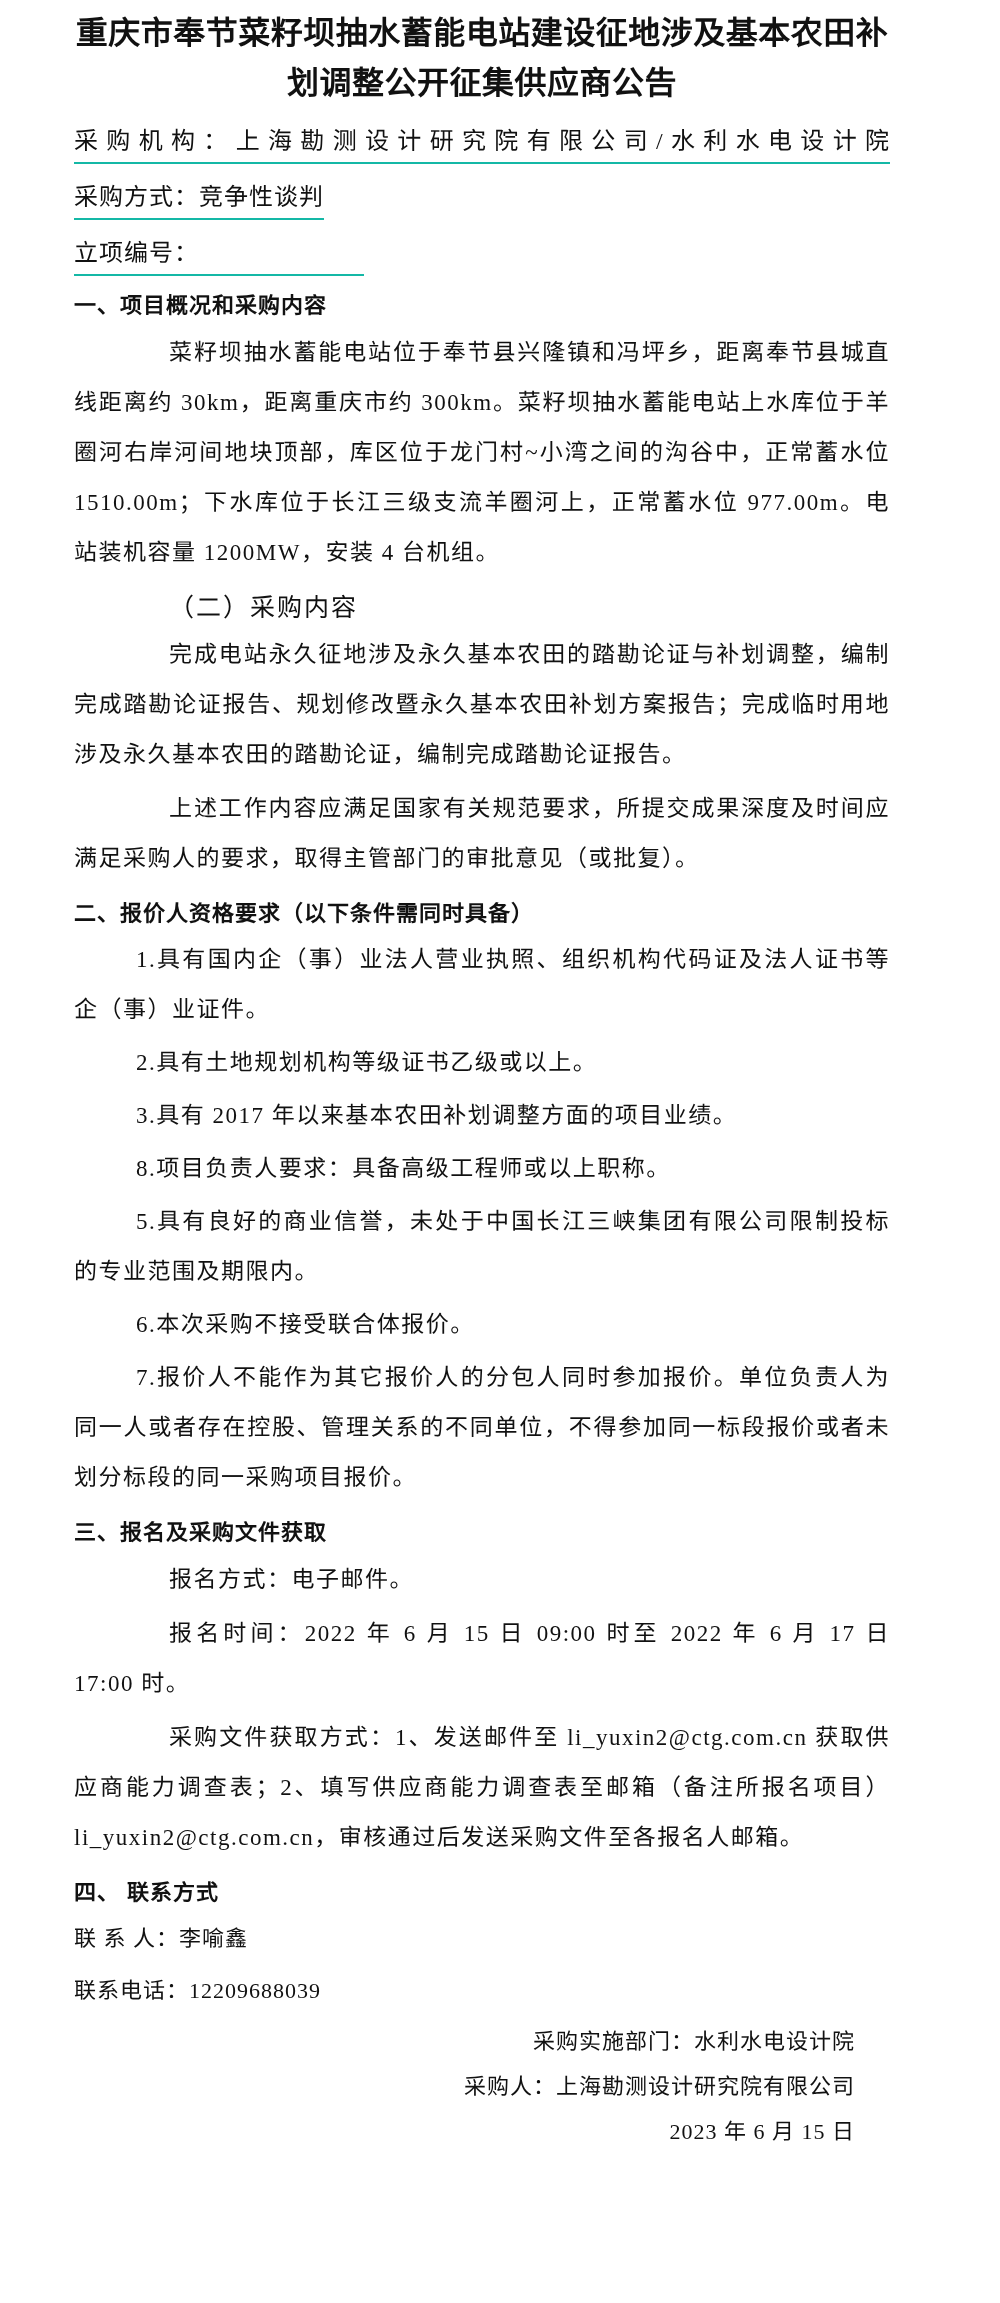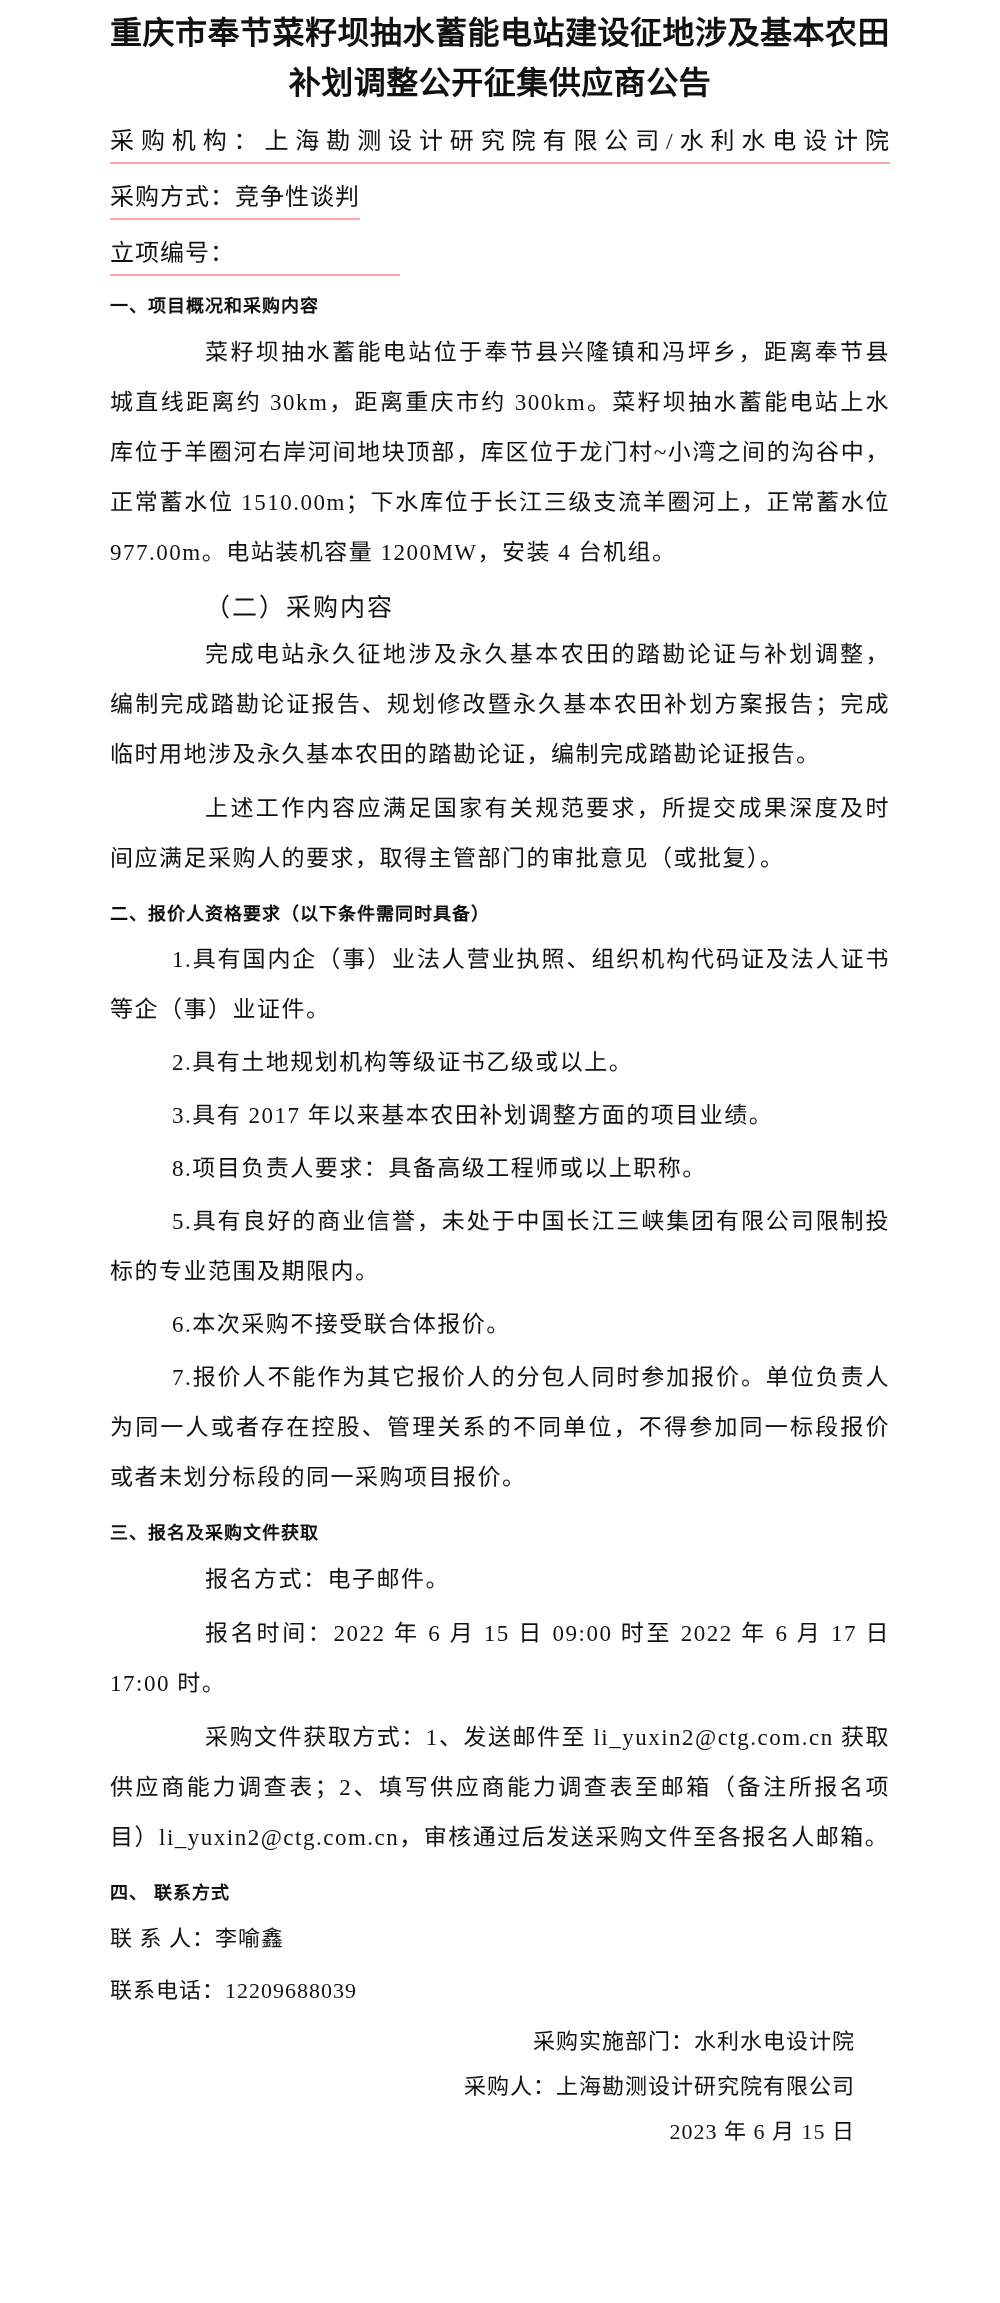--- a/index.html
+++ b/index.html
@@ -1,42 +1,42 @@
 <!DOCTYPE html>
 <html lang="zh-CN"><head>
 <meta charset="utf-8">
 <style>
   html,body{margin:0;padding:0;background:#ffffff;}
   .page{
     position:relative;
     width:1000px;height:2303px;
     margin:0 auto;
     box-sizing:border-box;
-    padding:6px 110px 0 110px;
+    padding:6px 110px 0 74px;
     background:#ffffff;
     color:#111111;
     overflow:hidden;
     font-family:"Liberation Serif","DejaVu Serif",serif;
   }
   .title{
     font-size:32px;
     font-weight:700;
     text-align:center;
     line-height:50px;
     letter-spacing:0.5px;
     margin:2px 0 8px 0;
   }
   .meta-line{display:block;margin-top:13px;font-size:24px;letter-spacing:1px;}
-  .u{border-bottom:2px solid #fca5a5;padding-bottom:6px;display:inline-block;}
+  .u{border-bottom:2px solid #14b8a6;padding-bottom:6px;display:inline-block;}
   .u-full{display:block;text-align:justify;text-align-last:justify;}
   .blank-spacer{display:inline-block;width:165px;}
   .sec-heading{
     font-family:"Liberation Sans","DejaVu Sans",sans-serif;
     font-weight:700;
-    font-size:18px;
+    font-size:22px;
     line-height:36px;
     letter-spacing:1px;
     margin:12px 0 0 0;
   }
   .sub-heading{
     font-size:25px;
     line-height:36px;
     letter-spacing:2px;
     text-indent:95px;
     margin:12px 0 0 0;

